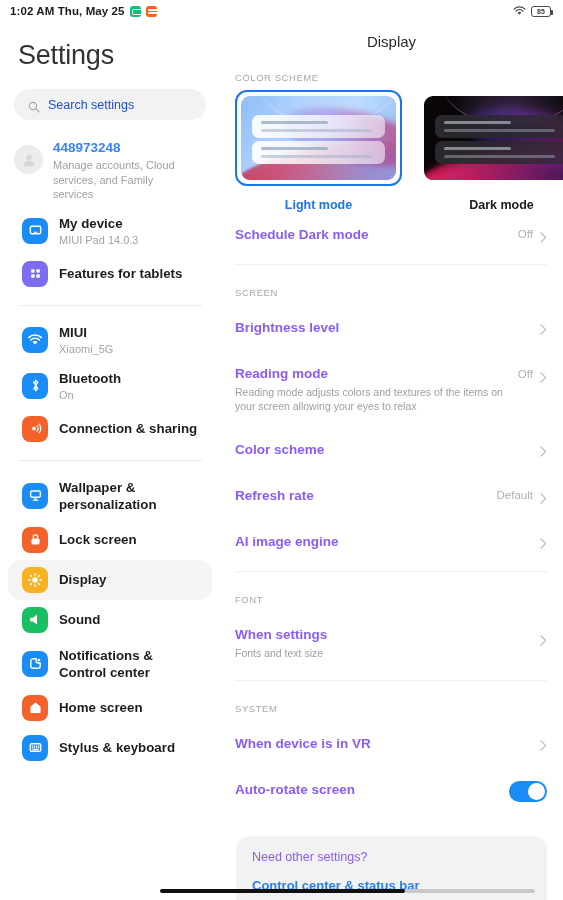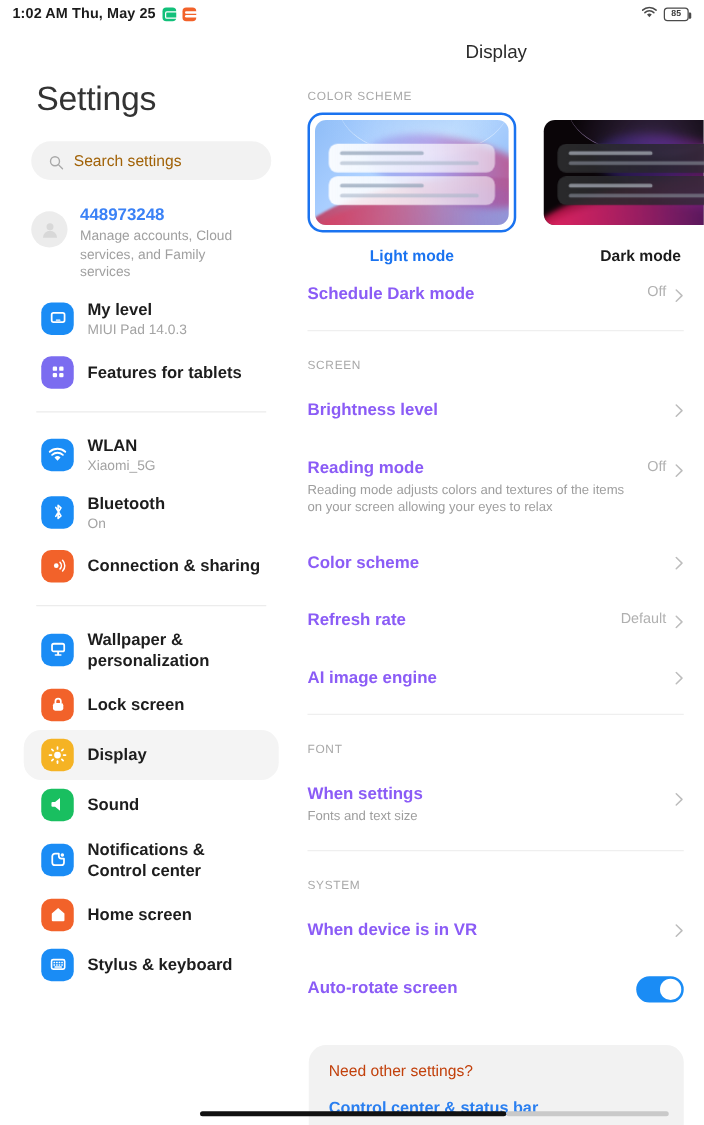--- a/index.html
+++ b/index.html
@@ -33,31 +33,31 @@
   }
   .batt::after {
     content:""; position:absolute; right:-3px; top:3px; width:2px; height:5px;
     background:#4a4a4a; border-radius:0 1px 1px 0;
   }
   .batt span { font-size: 7px; font-weight:700; color:#3a3a3a; line-height:1; }
 
   
   .sidebar {
     width: 220px; height: 900px; background:#fff; position:relative;
-    padding-top: 58px; flex:0 0 220px; overflow:hidden;margin-left:11px;
+    padding-top: 34px; flex:0 0 220px; overflow:hidden;
   }
   .settings-title {
     font-size: 27px; color:#333; font-weight:400; padding: 6px 0 0 18px; letter-spacing:-.2px;
   }
   .search-box {
     margin: 18px 14px 0 14px; height: 31px; background:#f2f2f2; border-radius: 16px;
     display:flex; align-items:center; gap:8px; padding: 0 14px;
   }
   .search-box .q { width:12px; height:12px; flex:0 0 12px; }
-  .search-ph { font-size: 12.5px; color:#a16207; }
+  .search-ph { font-size: 12.5px; color:#1d4ed8; }
 
   .acct {
     display:flex; align-items:flex-start; gap:10px; padding: 16px 12px 6px 14px;
   }
   .avatar {
     width: 29px; height: 29px; border-radius: 50%; background:#ececec; flex:0 0 29px;
     margin-top: 9px; display:flex; align-items:center; justify-content:center;
   }
   .acct-txt { padding-top: 3px; }
   .acct-id { font-size: 13.5px; font-weight:700; color:#3b82f6; line-height: 18px; }
@@ -187,21 +187,21 @@
   }
   .toggle .knob {
     position:absolute; top: 2px; right: 2px; width: 17px; height: 17px; border-radius: 50%;
     background:#fff;
   }
 
   .need-panel {
     position:absolute; left: 16px; right: 16px; bottom: 0; height: 64px;
     background:#f2f2f2; border-radius: 14px 14px 0 0; padding: 14px 16px 0 16px;
   }
-  .need-title { font-size: 12.5px; color:#c2410c; }
+  .need-title { font-size: 12.5px; color:#8b5cf6; }
   .need-link { font-size: 13px; color:#2a7ff0; font-weight:700; padding-top: 14px; text-decoration: underline; }
 
   
   .gesture-left {
     position:absolute; left: 160px; bottom: 7px; width: 245px; height: 4px;
     background:#111; border-radius: 2px; z-index: 50;
   }
   .gesture-right {
     position:absolute; left: 405px; bottom: 7px; width: 130px; height: 4px;
     background:#c9c9c9; border-radius: 2px; z-index: 50;
@@ -264,21 +264,21 @@
 
     <div id="nav-list">
         <div class="nav-item">
           <span class="nav-ico" style="background: rgb(26, 140, 245);">
             <svg width="15" height="15" viewBox="0 0 16 16">
               <rect x="2.5" y="3.5" width="11" height="8" rx="1.6" fill="none" stroke="white" stroke-width="1.5"></rect>
               <rect x="6" y="9.2" width="4" height="1.1" rx=".5" fill="white"></rect>
             </svg>
           </span>
           <span class="nav-txt">
-            <span class="nav-label">My level</span>
+            <span class="nav-label">My device</span>
             <span class="nav-sub">MIUI Pad 14.0.3</span>
           </span>
         </div>
         <div class="nav-item">
           <span class="nav-ico" style="background: rgb(123, 108, 240);">
             <svg width="15" height="15" viewBox="0 0 16 16">
               <rect x="3.4" y="3.4" width="3.7" height="3.7" rx="1" fill="white"></rect>
               <rect x="8.9" y="3.4" width="3.7" height="3.7" rx="1" fill="white"></rect>
               <rect x="3.4" y="8.9" width="3.7" height="3.7" rx="1" fill="white"></rect>
               <rect x="8.9" y="8.9" width="3.7" height="3.7" rx="1" fill="white"></rect>
@@ -291,21 +291,21 @@
         <div class="divider"></div>
         <div class="nav-item">
           <span class="nav-ico" style="background: rgb(26, 140, 245);">
             <svg width="16" height="14" viewBox="0 0 16 14">
               <path d="M8 11.6 L5.6 8.9 a3.5 3.5 0 0 1 4.8 0 Z" fill="white"></path>
               <path d="M3.7 6.9 a6.4 6.4 0 0 1 8.6 0" stroke="white" stroke-width="1.5" fill="none" stroke-linecap="round"></path>
               <path d="M1.8 4.4 a9.3 9.3 0 0 1 12.4 0" stroke="white" stroke-width="1.5" fill="none" stroke-linecap="round"></path>
             </svg>
           </span>
           <span class="nav-txt">
-            <span class="nav-label">WLAN</span>
+            <span class="nav-label">MIUI</span>
             <span class="nav-sub">Xiaomi_5G</span>
           </span>
         </div>
         <div class="nav-item">
           <span class="nav-ico" style="background: rgb(26, 140, 245);">
             <svg width="13" height="15" viewBox="0 0 12 16">
               <path d="M4 4.2 L8.4 11.4 L6 13.6 L6 2.4 L8.4 4.6 L4 11.8" stroke="white" stroke-width="1.4" fill="none" stroke-linejoin="round" stroke-linecap="round"></path>
             </svg>
           </span>
           <span class="nav-txt">

